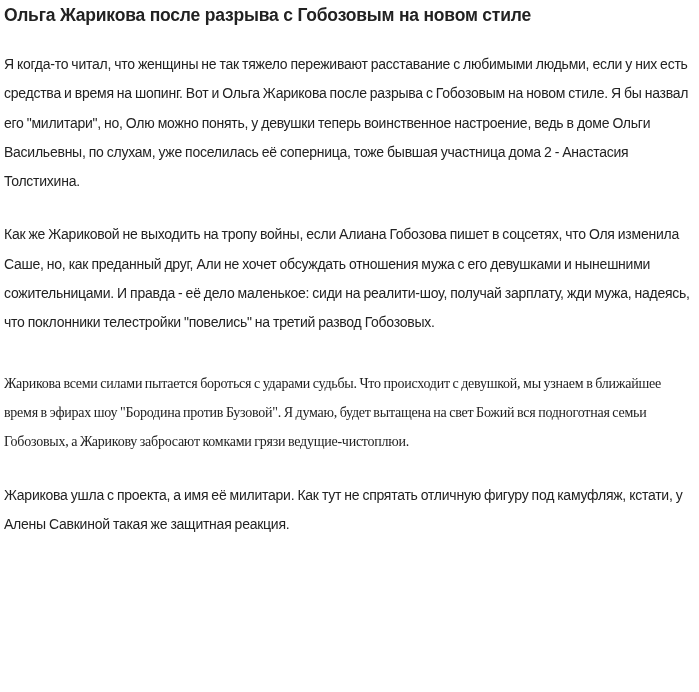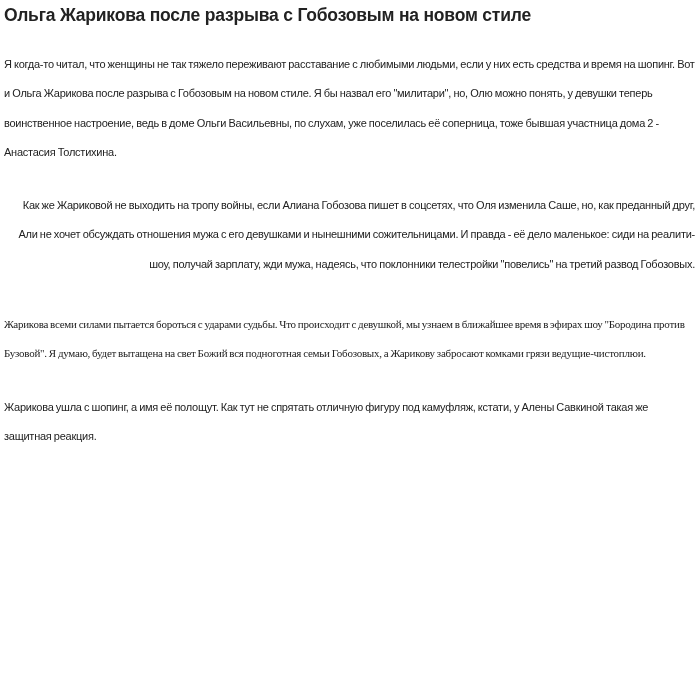--- a/index.html
+++ b/index.html
@@ -11,31 +11,31 @@
   .doc { padding: 0 4px 0 4px; }
   .title {
     font-size: 17.5px; line-height: 24px; margin: 3px 0 0 0;
     font-weight: bold; letter-spacing: -0.2px;
   }
   .author {
     font-size: 17.5px; line-height: 24px; margin: 25px 0 0 0;
     letter-spacing: -0.2px;
   }
   .para {
-    font-size: 11px; line-height: 29.3px; margin: 0;
+    font-size: 14px; line-height: 29.3px; margin: 0;
     letter-spacing: -0.25px; word-spacing: -0.5px;
   }
   .p1 { margin-top: 23px; }
-  .p2 { margin-top: 24px; text-align: right; }
+  .p2 { margin-top: 24px; }
   .p3 { margin-top: 31px; font-family: Liberation Serif, serif; }
   .p4 { margin-top: 24px; }
 </style>
 </head>
 <body>
 
 <div class="doc">
   <h1 class="title">Ольга Жарикова после разрыва с Гобозовым на новом стиле</h1>
   <p class="para p1">Я когда-то читал, что женщины не так тяжело переживают расставание с любимыми людьми, если у них есть средства и время на шопинг. Вот и Ольга Жарикова после разрыва с Гобозовым на новом стиле. Я бы назвал его "милитари", но, Олю можно понять, у девушки теперь воинственное настроение, ведь в доме Ольги Васильевны, по слухам, уже поселилась её соперница, тоже бывшая участница дома 2 - Анастасия Толстихина.</p>
   <p class="para p2">Как же Жариковой не выходить на тропу войны, если Алиана Гобозова пишет в соцсетях, что Оля изменила Саше, но, как преданный друг, Али не хочет обсуждать отношения мужа с его девушками и нынешними сожительницами. И правда - её дело маленькое: сиди на реалити-шоу, получай зарплату, жди мужа, надеясь, что поклонники телестройки "повелись" на третий развод Гобозовых.</p>
   <p class="para p3">Жарикова всеми силами пытается бороться с ударами судьбы. Что происходит с девушкой, мы узнаем в ближайшее время в эфирах шоу "Бородина против Бузовой". Я думаю, будет вытащена на свет Божий вся подноготная семьи Гобозовых, а Жарикову забросают комками грязи ведущие-чистоплюи.</p>
-  <p class="para p4">Жарикова ушла с шопинг, а имя её полощут. Как тут не спрятать отличную фигуру под камуфляж, кстати, у Алены Савкиной такая же защитная реакция.</p>
+  <p class="para p4">Жарикова ушла с проекта, а имя её милитари. Как тут не спрятать отличную фигуру под камуфляж, кстати, у Алены Савкиной такая же защитная реакция.</p>
 
 </div>
 
 </body></html>

